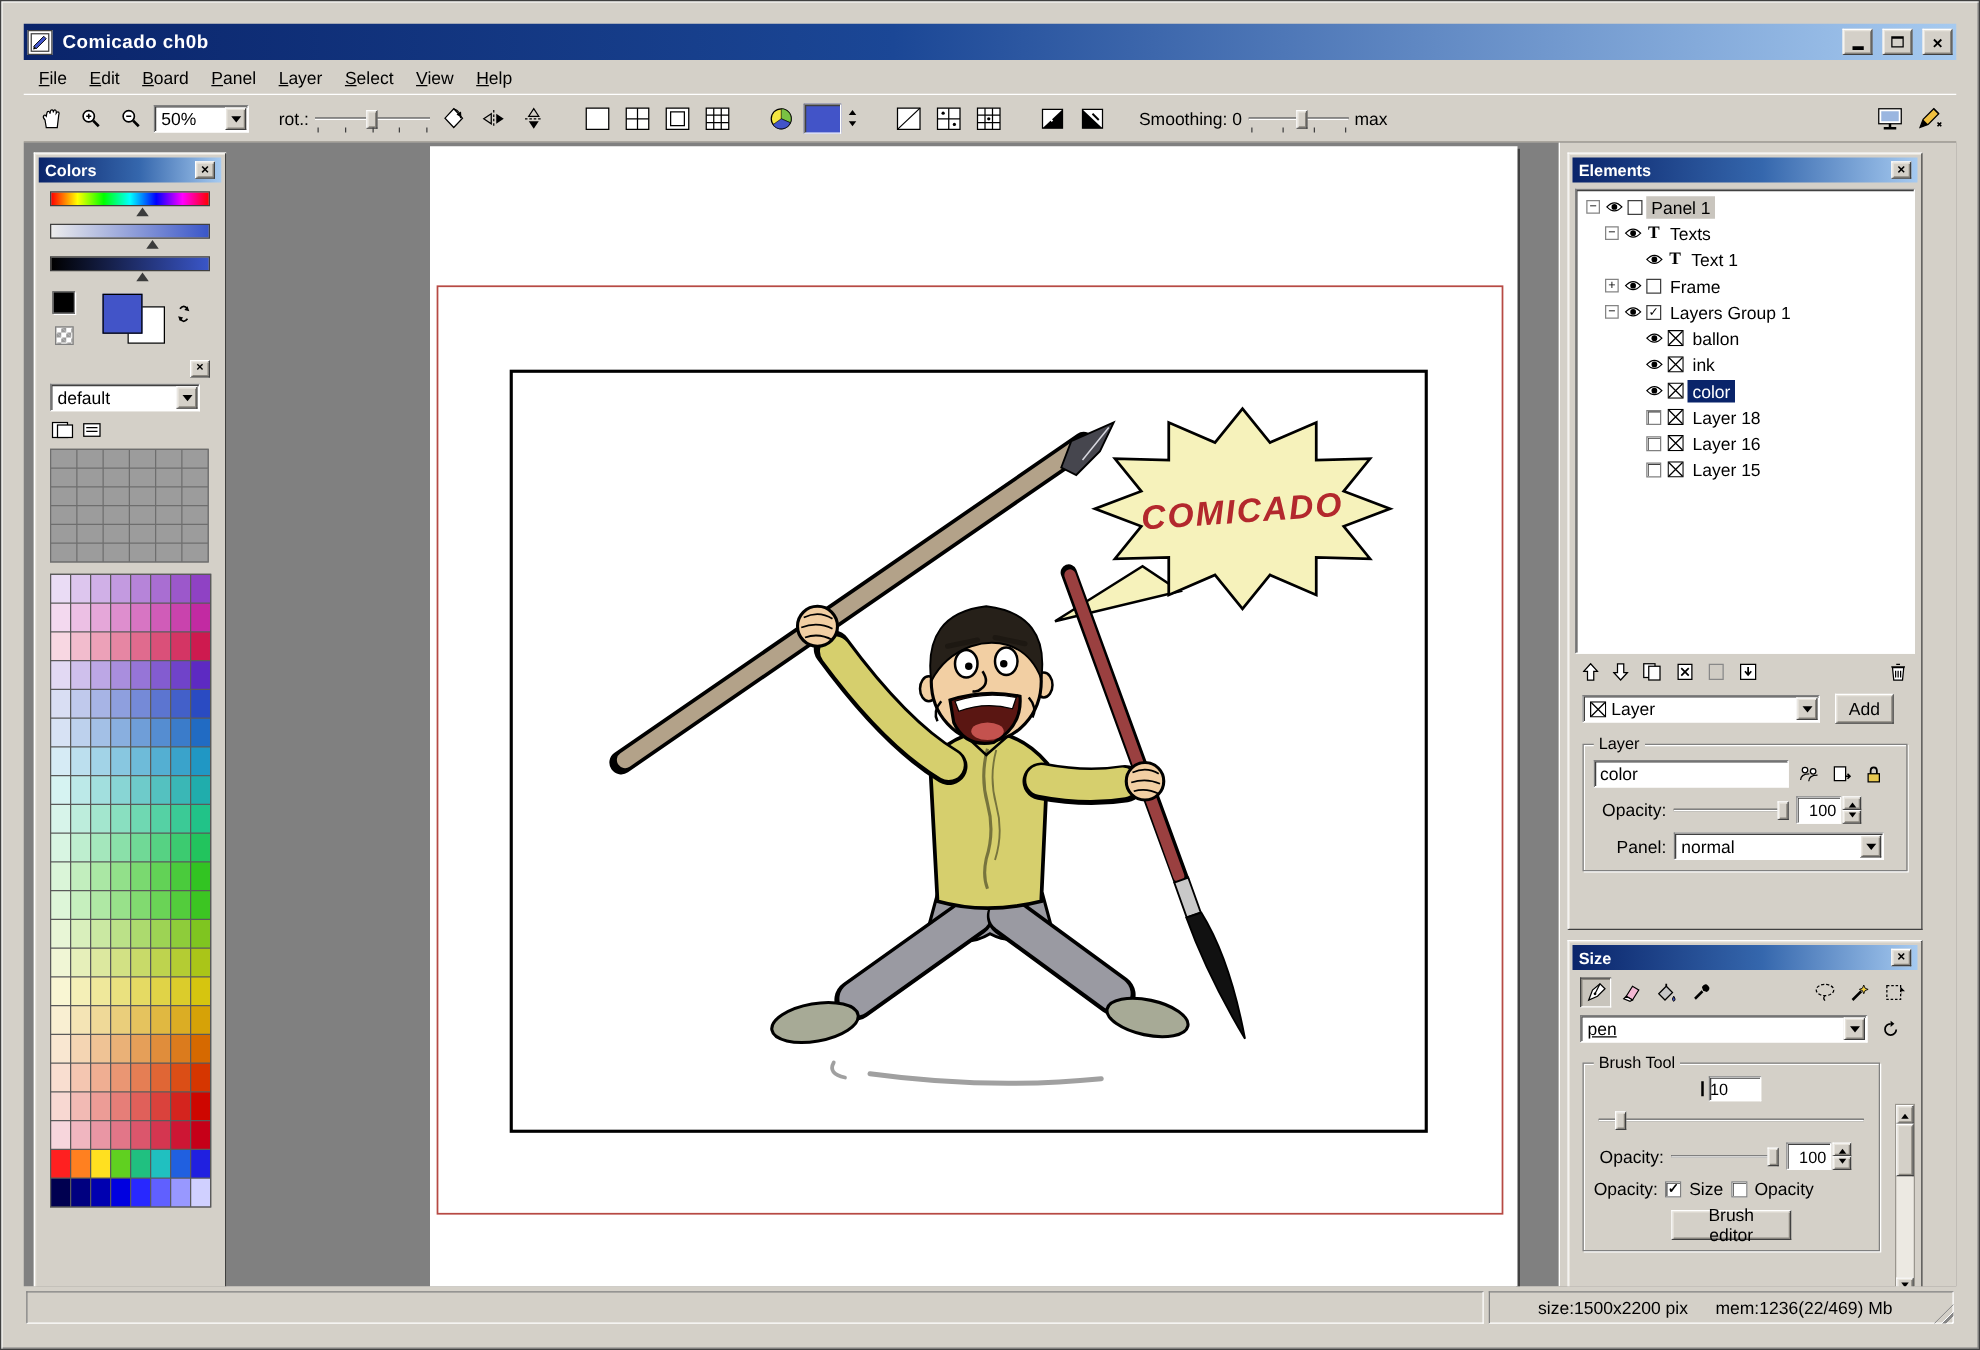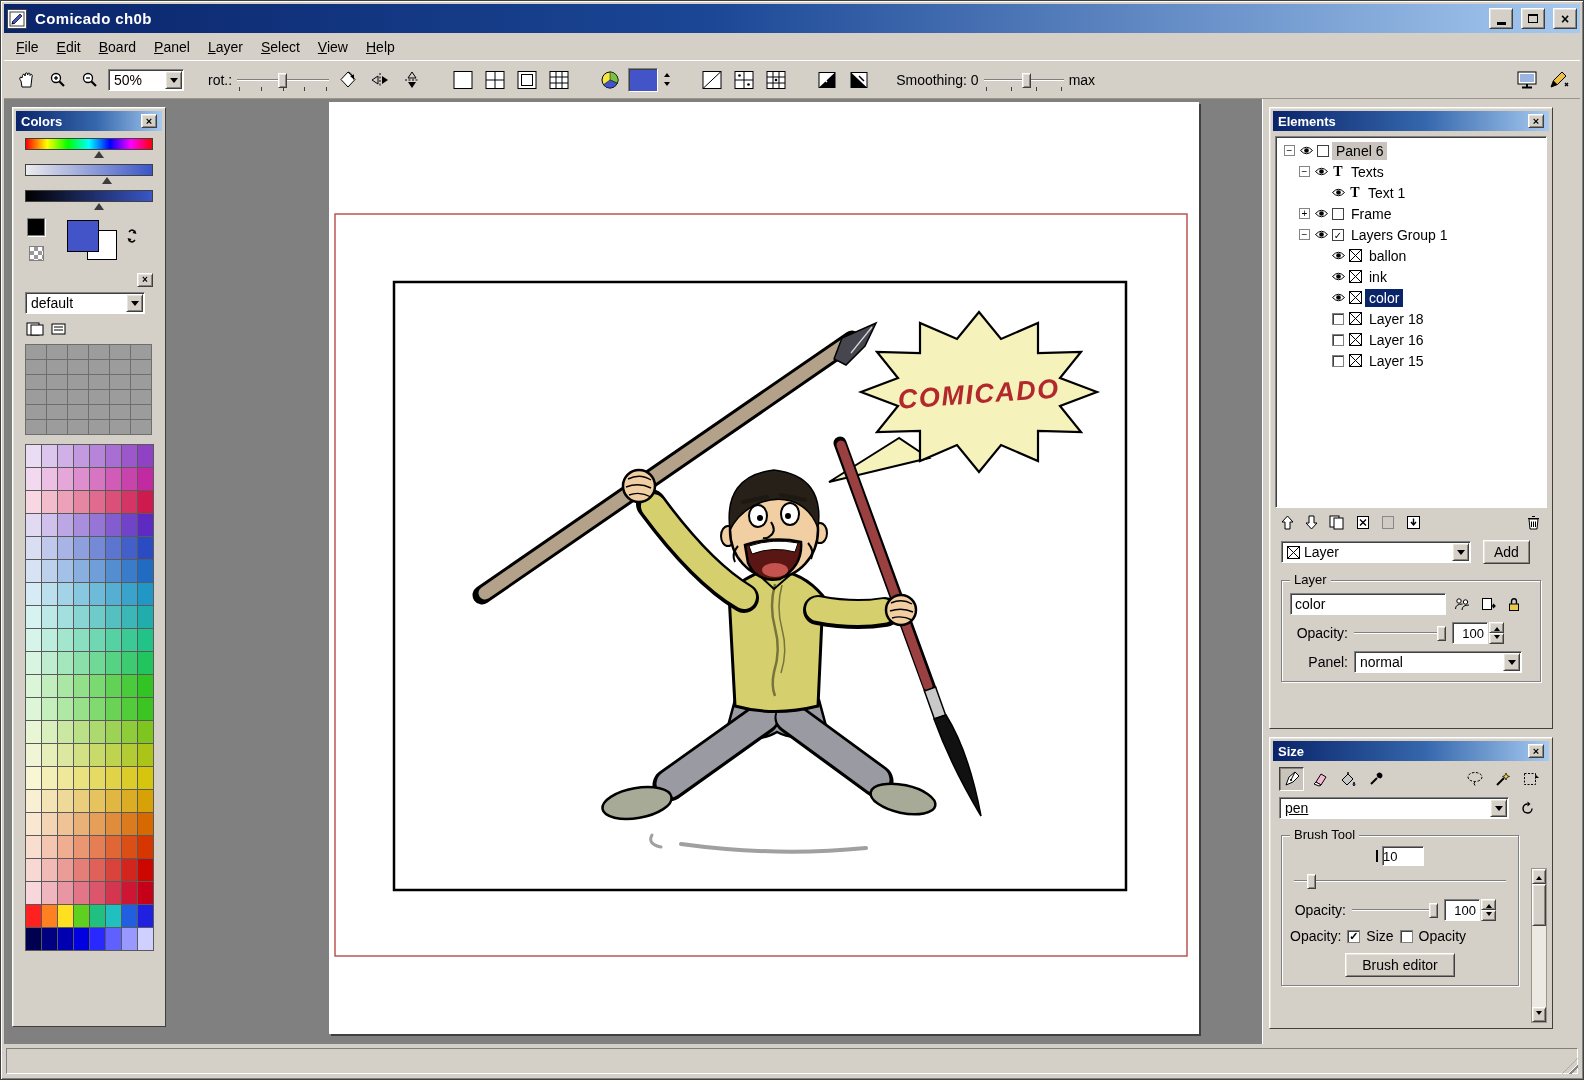--- a/index.html
+++ b/index.html
@@ -1,18 +1,18 @@
 <!DOCTYPE html>
 <html><head>
 <meta charset="utf-8">
 <style>
   * { box-sizing:border-box; margin:0; padding:0; }
   html,body { width:1584px; height:1080px; overflow:hidden; }
   body { font-family:"Liberation Sans",sans-serif; font-size:14px; color:#000; background:#d4d0c8; position:relative; }
-  .window { position:absolute; inset:0; display:flex; flex-direction:column; background:#d4d0c8; border:1px solid #404040; box-shadow: inset 1px 1px 0 #fff, inset -1px -1px 0 #808080; padding:3px; }
+  .window { position:absolute; inset:0; display:flex; flex-direction:column; background:#d4d0c8; border:1px solid #404040; box-shadow: inset 1px 1px 0 #fff, inset -1px -1px 0 #808080; padding:18px; }
 
   .raised { background:#d4d0c8; border:1px solid; border-color:#fff #404040 #404040 #fff; box-shadow: inset 1px 1px 0 #e8e4dc, inset -1px -1px 0 #8a867e; }
   .pressed { background:#c8c4bc; border:1px solid; border-color:#404040 #fff #fff #404040; box-shadow: inset 1px 1px 0 #8a867e; }
   .sunken { background:#fff; border:1px solid; border-color:#808080 #fff #fff #808080; box-shadow: inset 1px 1px 0 #404040; }
 
   
   .titlebar { height:29px; background:linear-gradient(90deg,#0a246a 0%,#1b4796 45%,#a6caf0 100%); display:flex; align-items:center; gap:6px; padding:0 3px; flex:0 0 29px; }
   .app-icon { width:20px; height:20px; background:#fff; border:1px solid #404040; display:flex; align-items:center; justify-content:center; }
   .title-text { color:#fff; font-weight:bold; font-size:15px; letter-spacing:.4px; flex:1; padding-left:2px; }
   .win-btn { width:24px; height:21px; display:flex; align-items:center; justify-content:center; font-size:14px; font-weight:bold; line-height:1; }
@@ -119,21 +119,21 @@
   .tool-spring { flex:1; }
   .tool-comborow { display:flex; align-items:center; gap:8px; padding:4px 6px 0;text-decoration:underline; }
   .tool-combo { width:230px; }
   .brush-group { margin:16px 30px 0 8px; padding:10px 8px 8px; }
   .size-row { display:flex; align-items:center; margin:0 0 5px 86px; gap:4px; }
   .size-tick { width:2px; height:12px; background:#000; }
   .size-field { width:42px; height:20px; font-size:13px; font-family:"Liberation Sans",sans-serif; outline:none; }
   .brush-slider { margin:0 4px 8px; }
   .cb { width:13px; height:13px; background:#fff; border:1px solid #808080; box-shadow:inset 1px 1px 0 #404040; display:inline-flex; align-items:center; justify-content:center; font-size:11px; font-weight:bold; line-height:1; }
   .editor-row { display:flex; justify-content:center; margin-top:9px; }
-  .editor-btn { width:110px;text-align:center; }
+  .editor-btn { width:96px;text-align:center; }
   .vscroll { position:absolute; right:5px; top:130px; bottom:5px; width:16px; background:#ece9e2; border:1px solid #9a968e; display:flex; flex-direction:column; }
   .vs-btn { height:15px; display:flex; align-items:center; justify-content:center; }
   .vs-track { flex:1; position:relative; }
   .vs-thumb { position:absolute; left:0; right:0; top:0; height:42px; }
 
   
   .statusbar { height:32px; flex:0 0 32px; display:flex; gap:4px; padding:4px 2px 2px; position:relative; }
   .status-cell { border:1px solid; border-color:#808080 #fff #fff #808080; }
   .status-left { flex:1; }
   .status-right { flex:0 0 372px; display:flex; align-items:center; justify-content:flex-end; gap:22px; padding-right:48px; font-size:14px; }
@@ -715,21 +715,21 @@
             <div class="tree-row">
               <span class="ind" style="width:0px"></span>
               <span class="exp">−</span>
               <span class="eye-wrap">
                 <svg width="15" height="11" viewBox="0 0 15 11">
                   <path d="M1.5,5.5 Q7.5,-1 13.5,5.5 Q7.5,12 1.5,5.5 Z" fill="#fff" stroke="#000"></path>
                   <circle cx="7.5" cy="5.5" r="2.3" fill="#000"></circle>
                 </svg>
               </span>
               <span class="type-box"></span>
-              <span class="lbl foc">Panel 6</span>
+              <span class="lbl foc">Panel 1</span>
             </div>
             <div class="tree-row">
               <span class="ind" style="width:15px"></span>
               <span class="exp">−</span>
               <span class="eye-wrap">
                 <svg width="15" height="11" viewBox="0 0 15 11">
                   <path d="M1.5,5.5 Q7.5,-1 13.5,5.5 Q7.5,12 1.5,5.5 Z" fill="#fff" stroke="#000"></path>
                   <circle cx="7.5" cy="5.5" r="2.3" fill="#000"></circle>
                 </svg>
               </span>
@@ -1079,15 +1079,19 @@
           <span class="vs-btn raised">
               <i class="tri-dn"></i>
             </span>
         </div>
       </div>
     </div>
   </div>
 
   <div class="statusbar">
     <div class="status-cell status-left"></div>
+    <div class="status-cell status-right">
+      <span>size:1500x2200 pix</span>
+      <span>mem:1236(22/469) Mb</span>
+    </div>
     <div class="grip"></div>
   </div>
 </div>
 
 </body></html>

